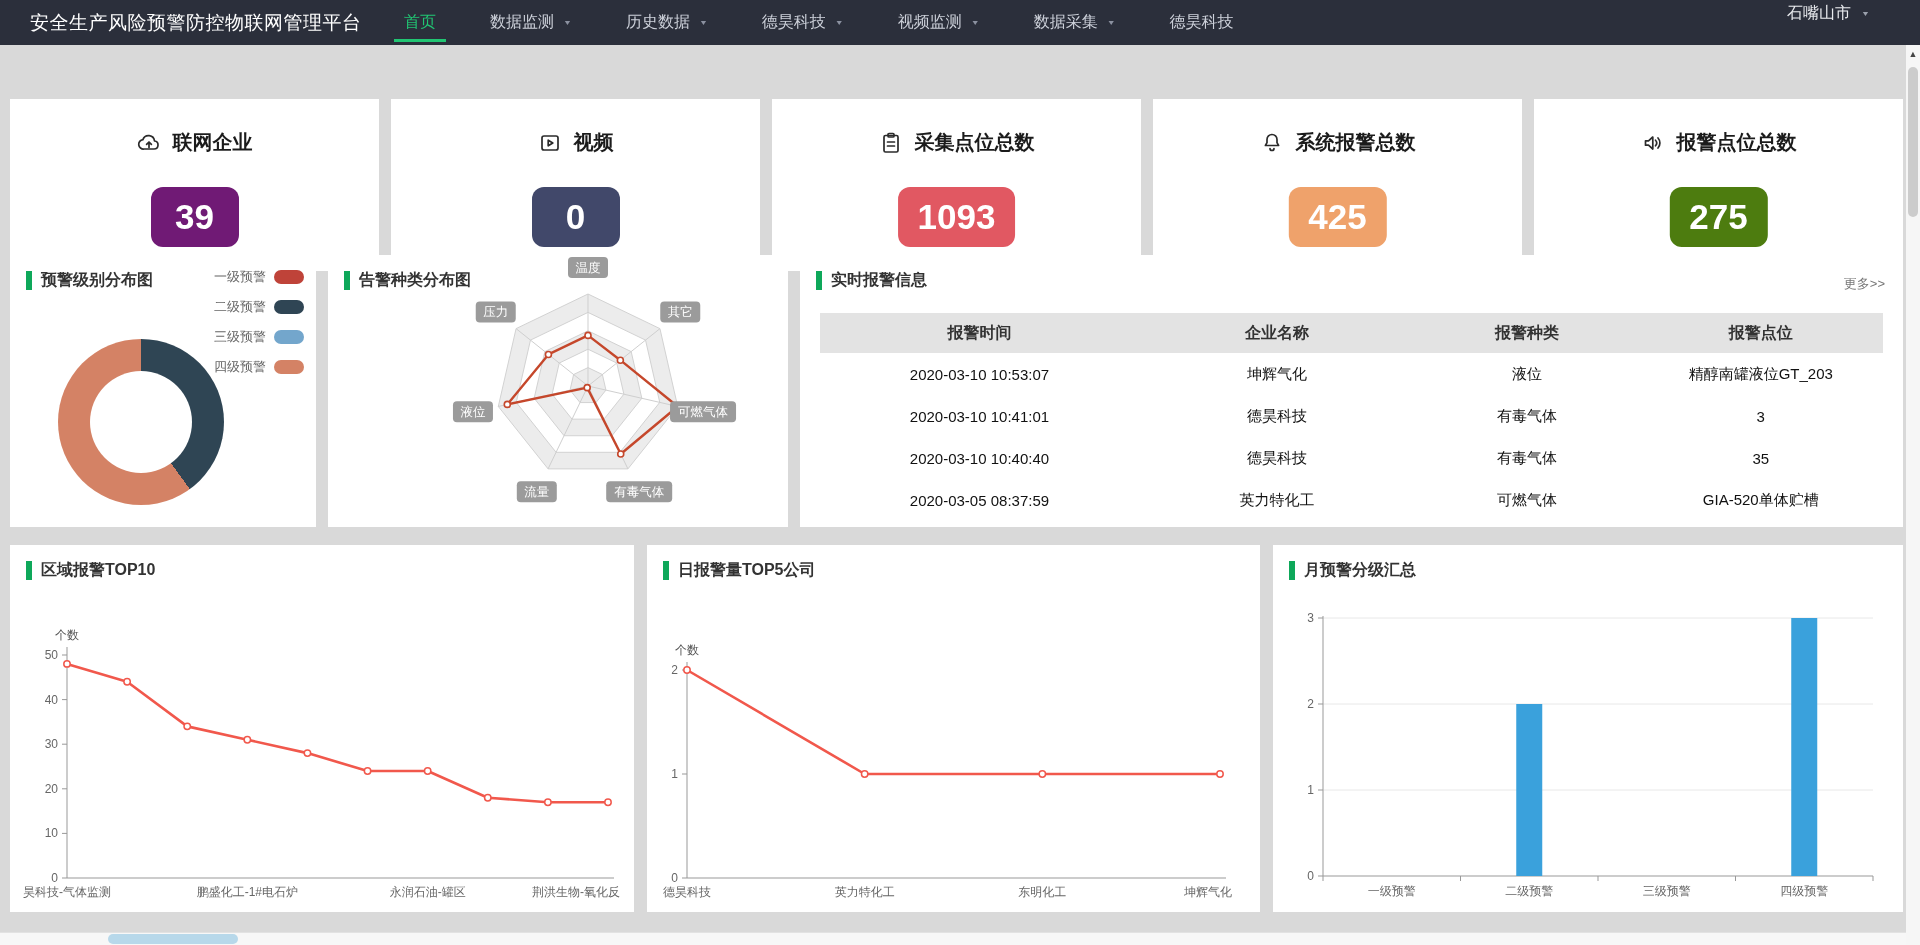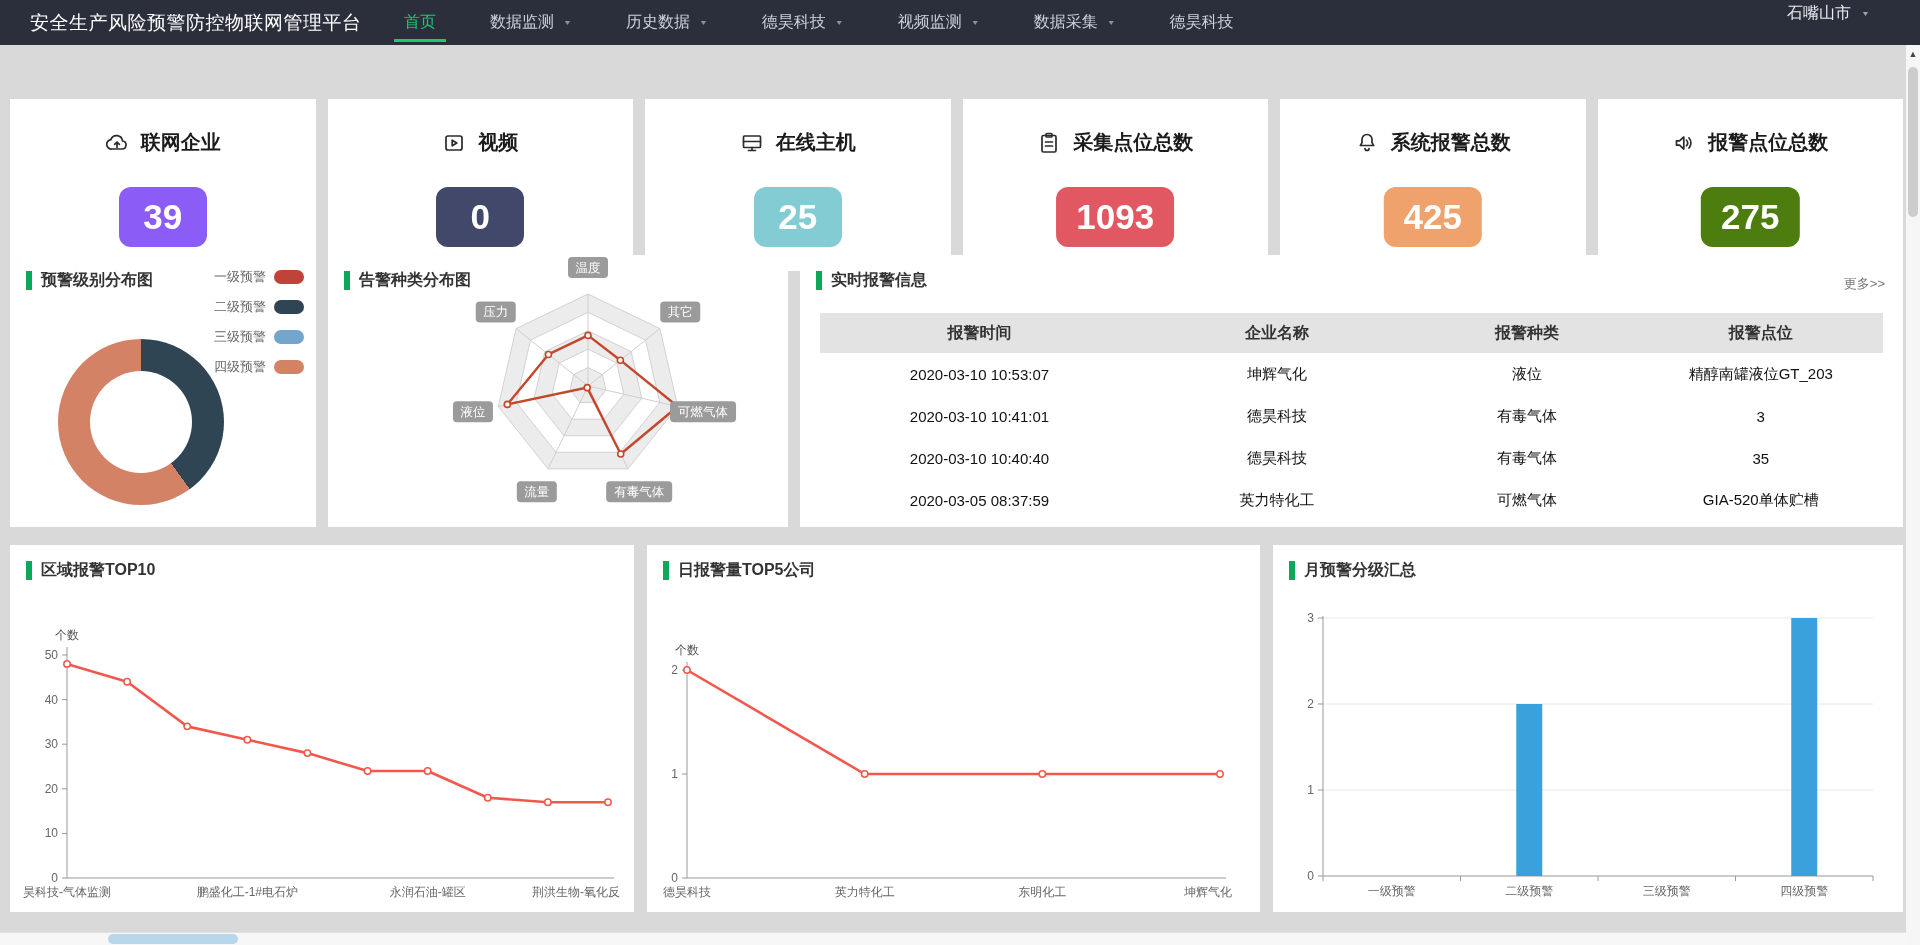--- a/index.html
+++ b/index.html
@@ -107,41 +107,31 @@
 
 <div class="cards-row">
     <div class="card">
       <div class="card-head">
         <div class="icn"><svg viewBox="0 0 24 24">
             <path d="M7 18h10a4 4 0 0 0 .5-7.97A6 6 0 0 0 5.9 8.6 4.2 4.2 0 0 0 7 18z"></path>
             <path d="M12 16.5v-5.2M9.6 13.4 12 11l2.4 2.4"></path>
           </svg></div>
         <span class="card-label">联网企业</span>
       </div>
-      <div class="card-badge" style="background: #8b5cf6;">39</div>
+      <div class="card-badge" style="background: #701a75;">39</div>
     </div>
     <div class="card">
       <div class="card-head">
         <div class="icn"><svg viewBox="0 0 24 24">
             <rect x="4" y="5" width="16" height="14" rx="2"></rect>
             <path d="M10.2 9.2l4.6 2.8-4.6 2.8z"></path>
           </svg></div>
         <span class="card-label">视频</span>
       </div>
       <div class="card-badge" style="background: rgb(65, 72, 106);">0</div>
-    </div>
-    <div class="card">
-      <div class="card-head">
-        <div class="icn"><svg viewBox="0 0 24 24">
-            <rect x="3.5" y="5" width="17" height="11.5" rx="1"></rect>
-            <path d="M3.5 10.5h17M12 16.5v3M8.5 19.5h7"></path>
-          </svg></div>
-        <span class="card-label">在线主机</span>
-      </div>
-      <div class="card-badge" style="background: rgb(132, 204, 212);">25</div>
     </div>
     <div class="card">
       <div class="card-head">
         <div class="icn"><svg viewBox="0 0 24 24">
             <rect x="5" y="4.5" width="14" height="16.5" rx="1.5"></rect>
             <rect x="9" y="2.5" width="6" height="3.5" rx="1"></rect>
             <path d="M8.5 11h7M8.5 15h7"></path>
           </svg></div>
         <span class="card-label">采集点位总数</span>
       </div>

